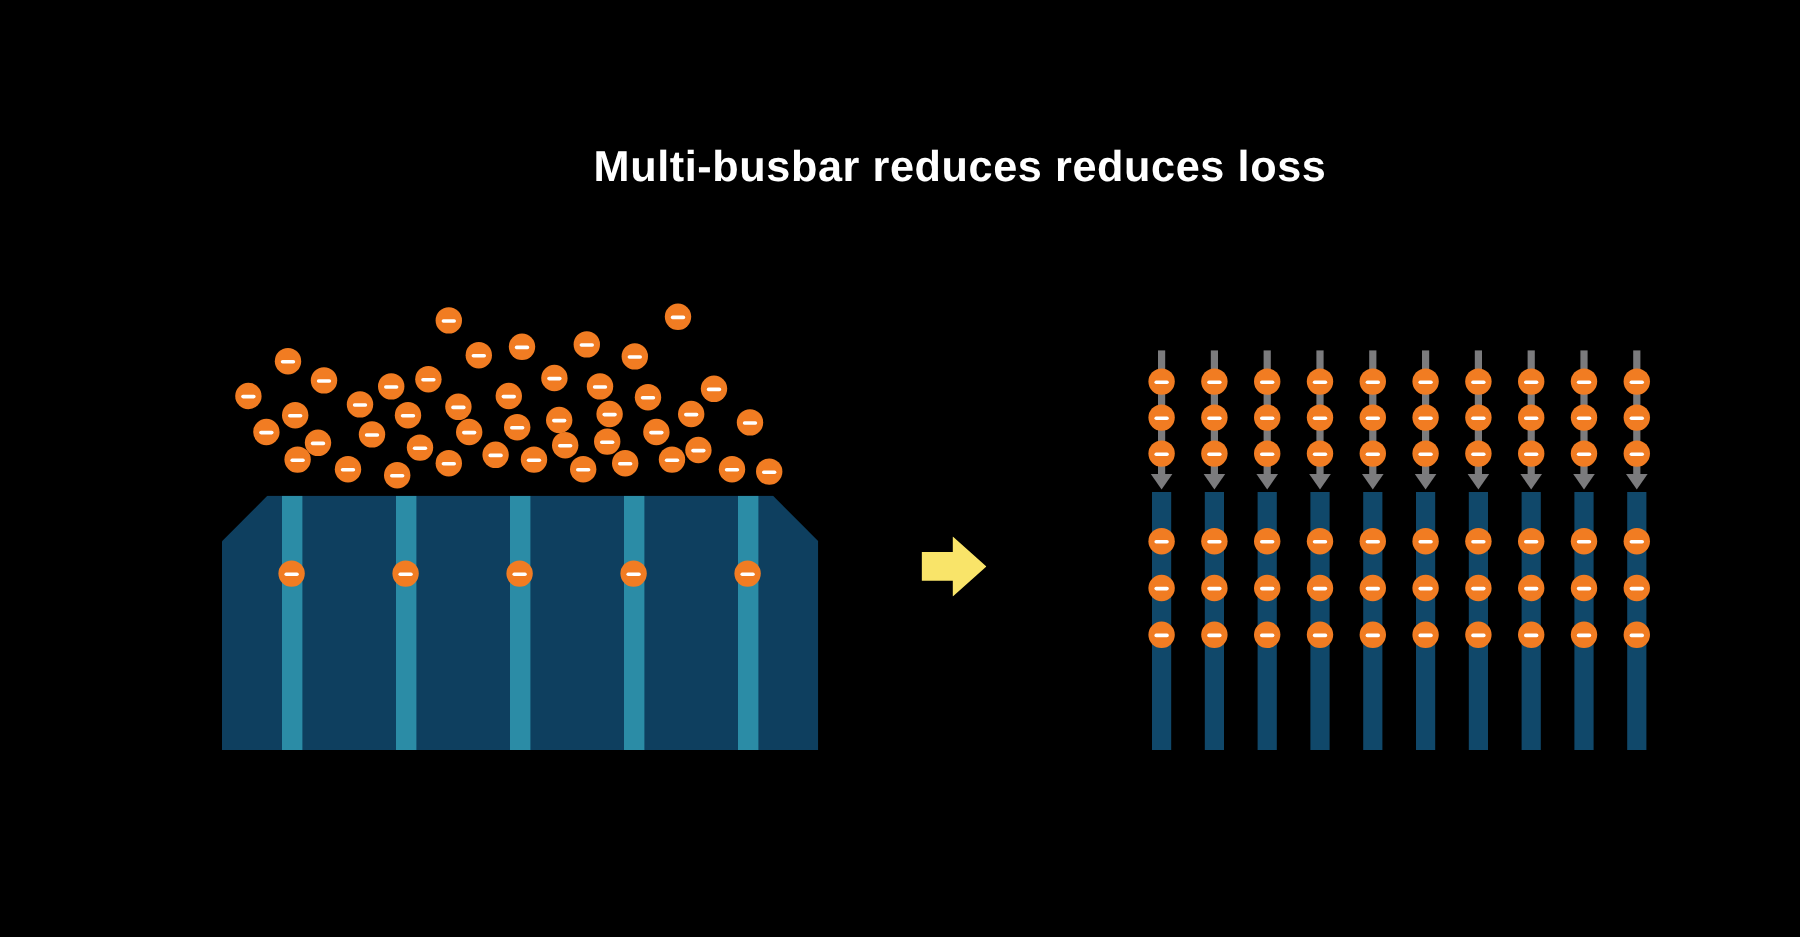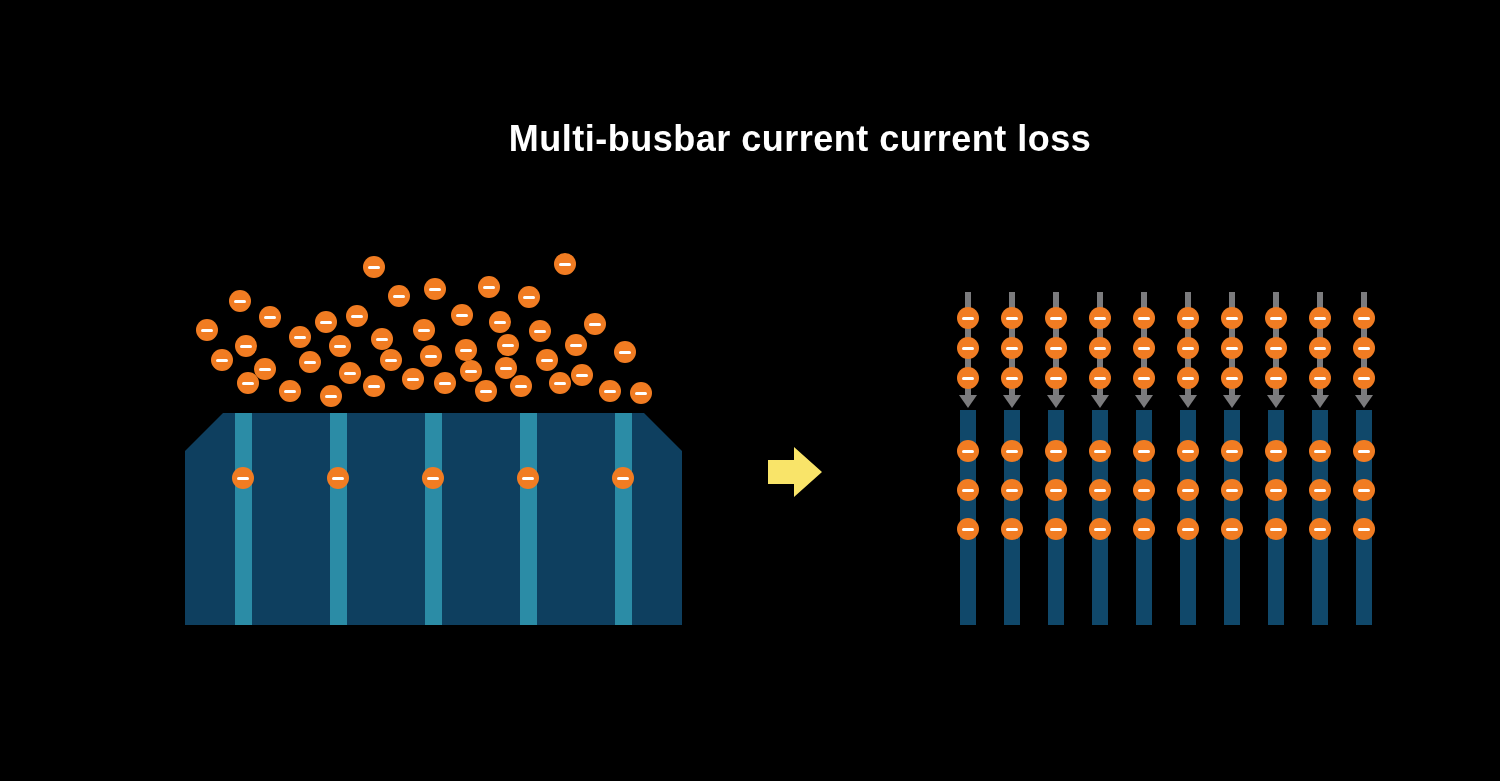--- a/index.html
+++ b/index.html
@@ -68,21 +68,21 @@
     top: 447px;
     width: 54px;
     height: 50px;
   }
 </style>
 </head>
 <body>
 
 <div class="canvas" id="diagram" style="background: rgb(0, 0, 0);">
 
-  <h1 class="title" style="color: rgb(255, 255, 255);">Multi-busbar current current loss</h1>
+  <h1 class="title" style="color: rgb(255, 255, 255);">Multi-busbar reduces reduces loss</h1>
 
   <div class="cell" id="solar-cell" style="left: 185px; top: 413px; width: 497px; height: 212px; background: rgb(14, 63, 95); clip-path: polygon(38px 0px, calc(100% - 38px) 0px, 100% 38px, 100% 100%, 0px 100%, 0px 38px);">
       <div class="stripe" style="left: 49.5px; width: 17px; background: rgb(43, 140, 166);"></div>
       <div class="stripe" style="left: 144.5px; width: 17px; background: rgb(43, 140, 166);"></div>
       <div class="stripe" style="left: 239.5px; width: 17px; background: rgb(43, 140, 166);"></div>
       <div class="stripe" style="left: 334.5px; width: 17px; background: rgb(43, 140, 166);"></div>
       <div class="stripe" style="left: 429.5px; width: 17px; background: rgb(43, 140, 166);"></div>
     </div>
 
   <div class="transition-arrow">

